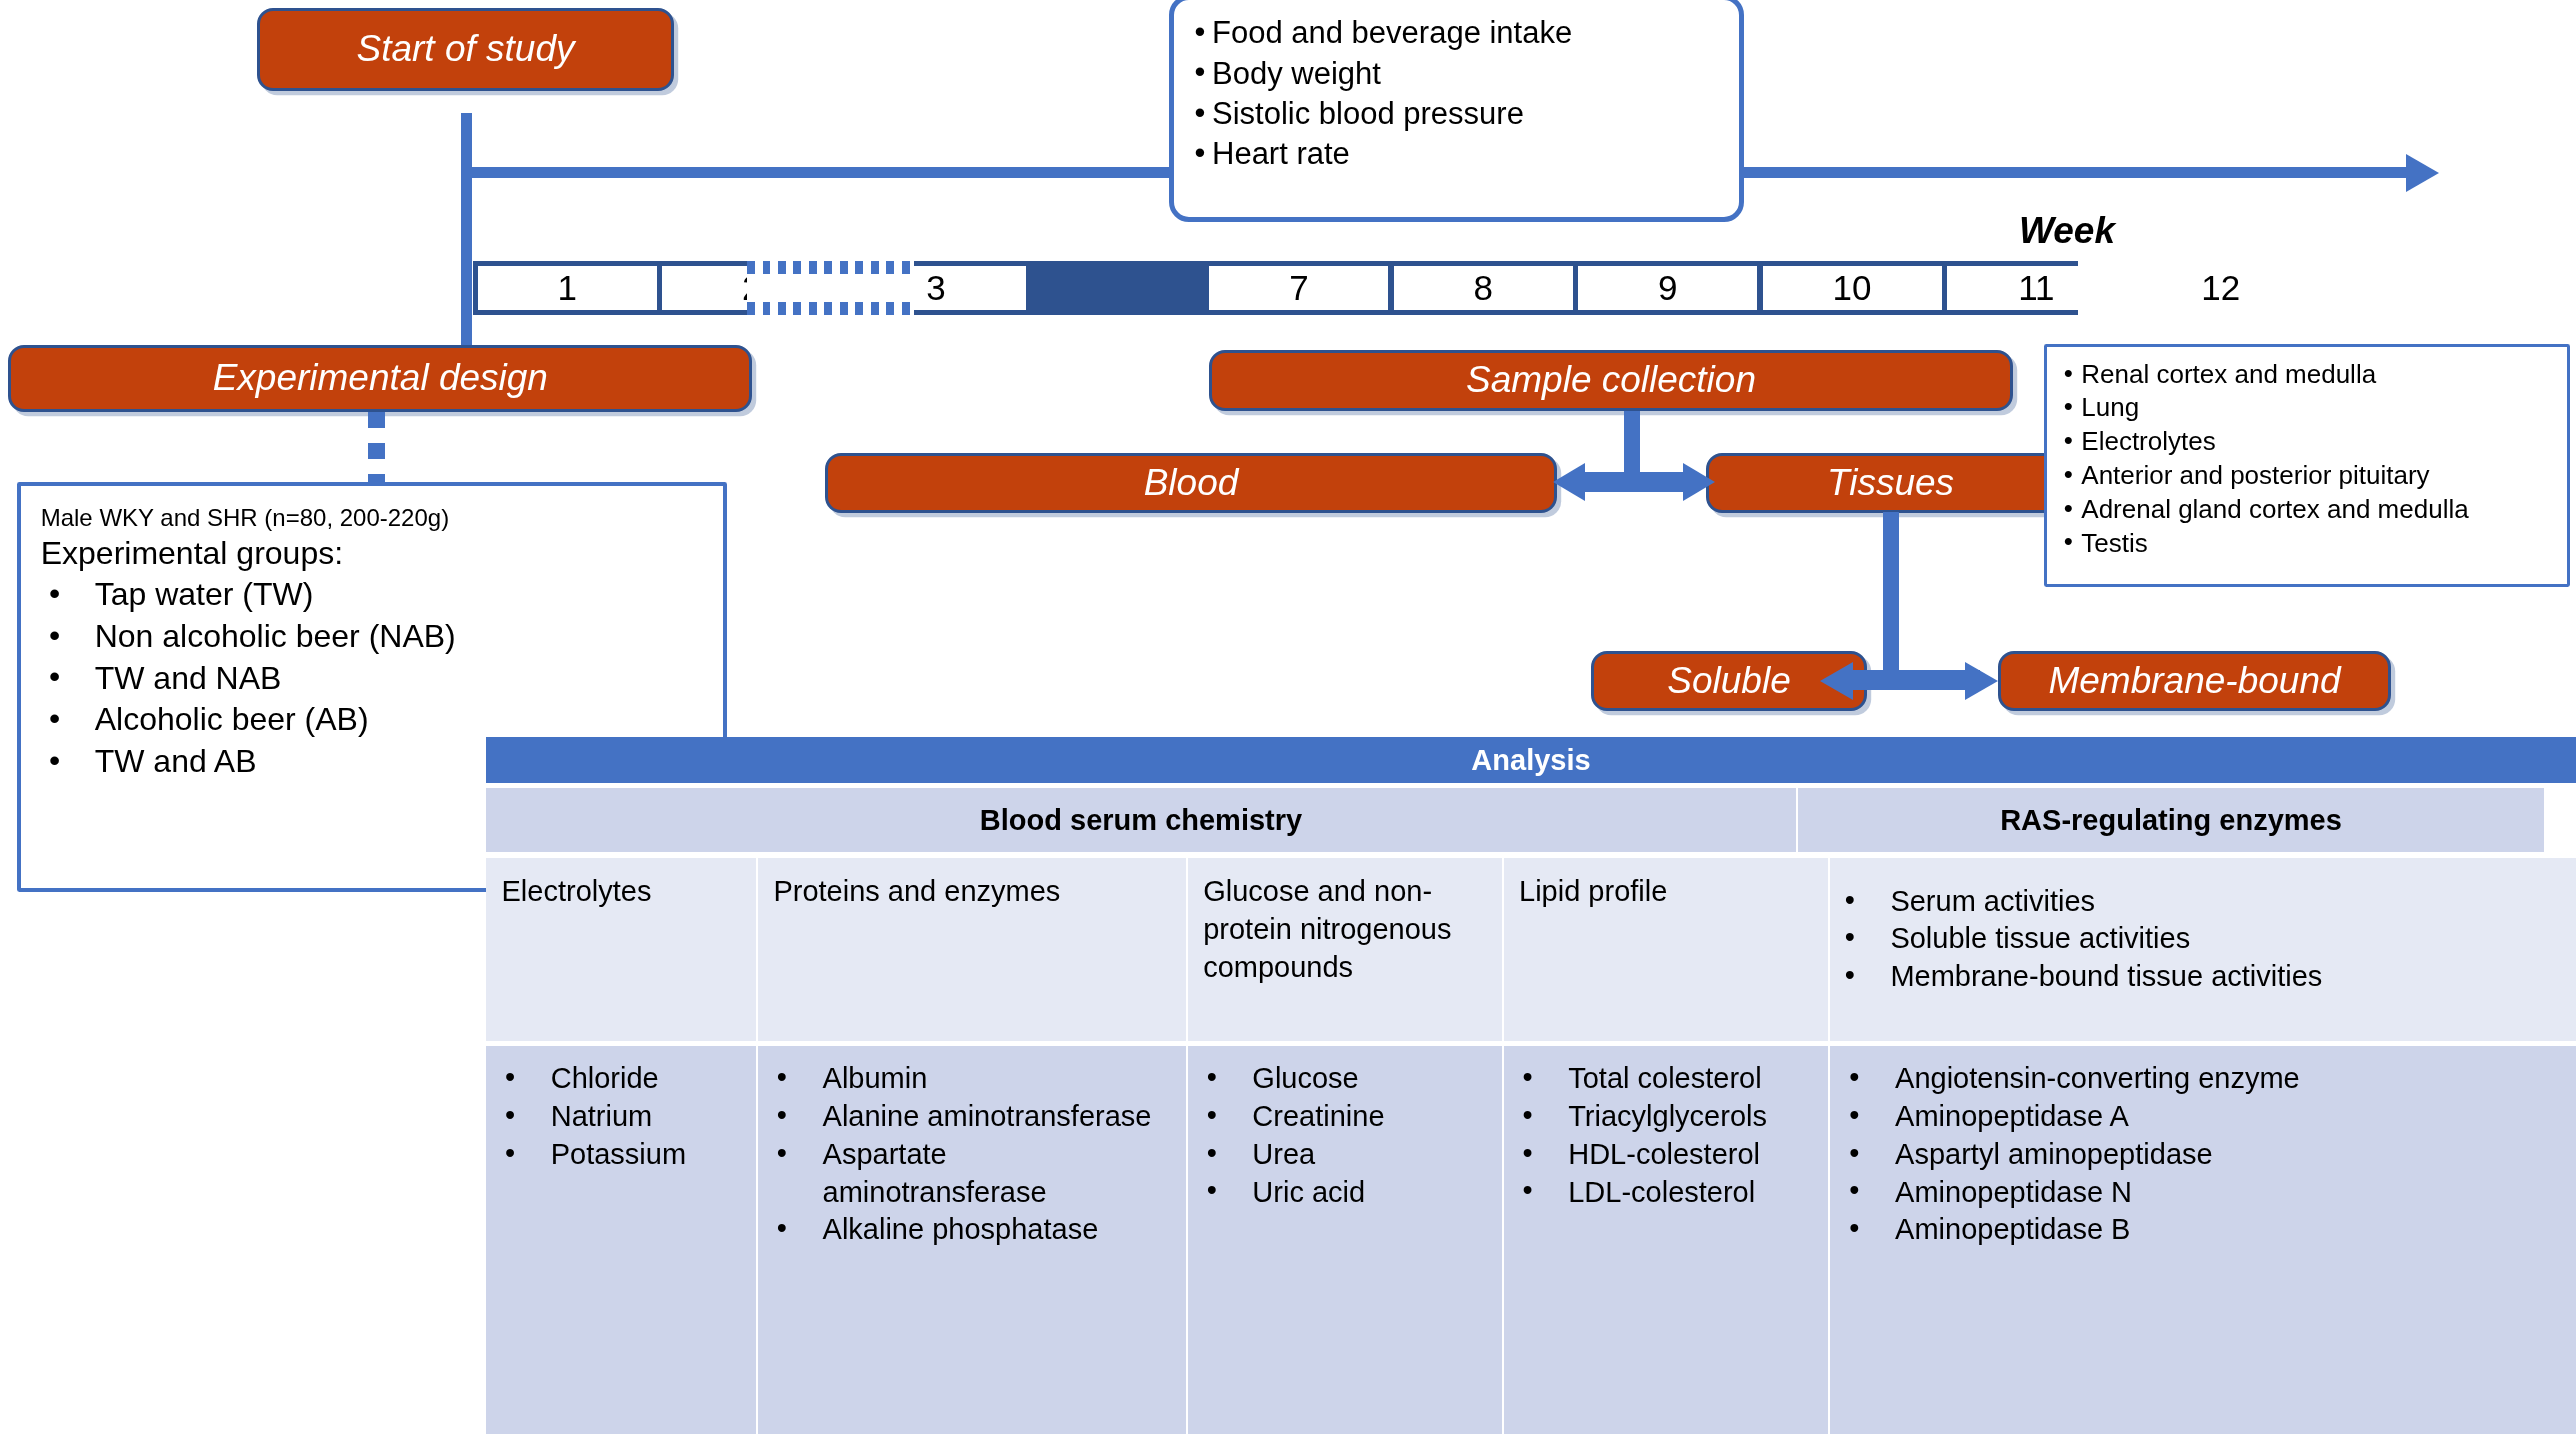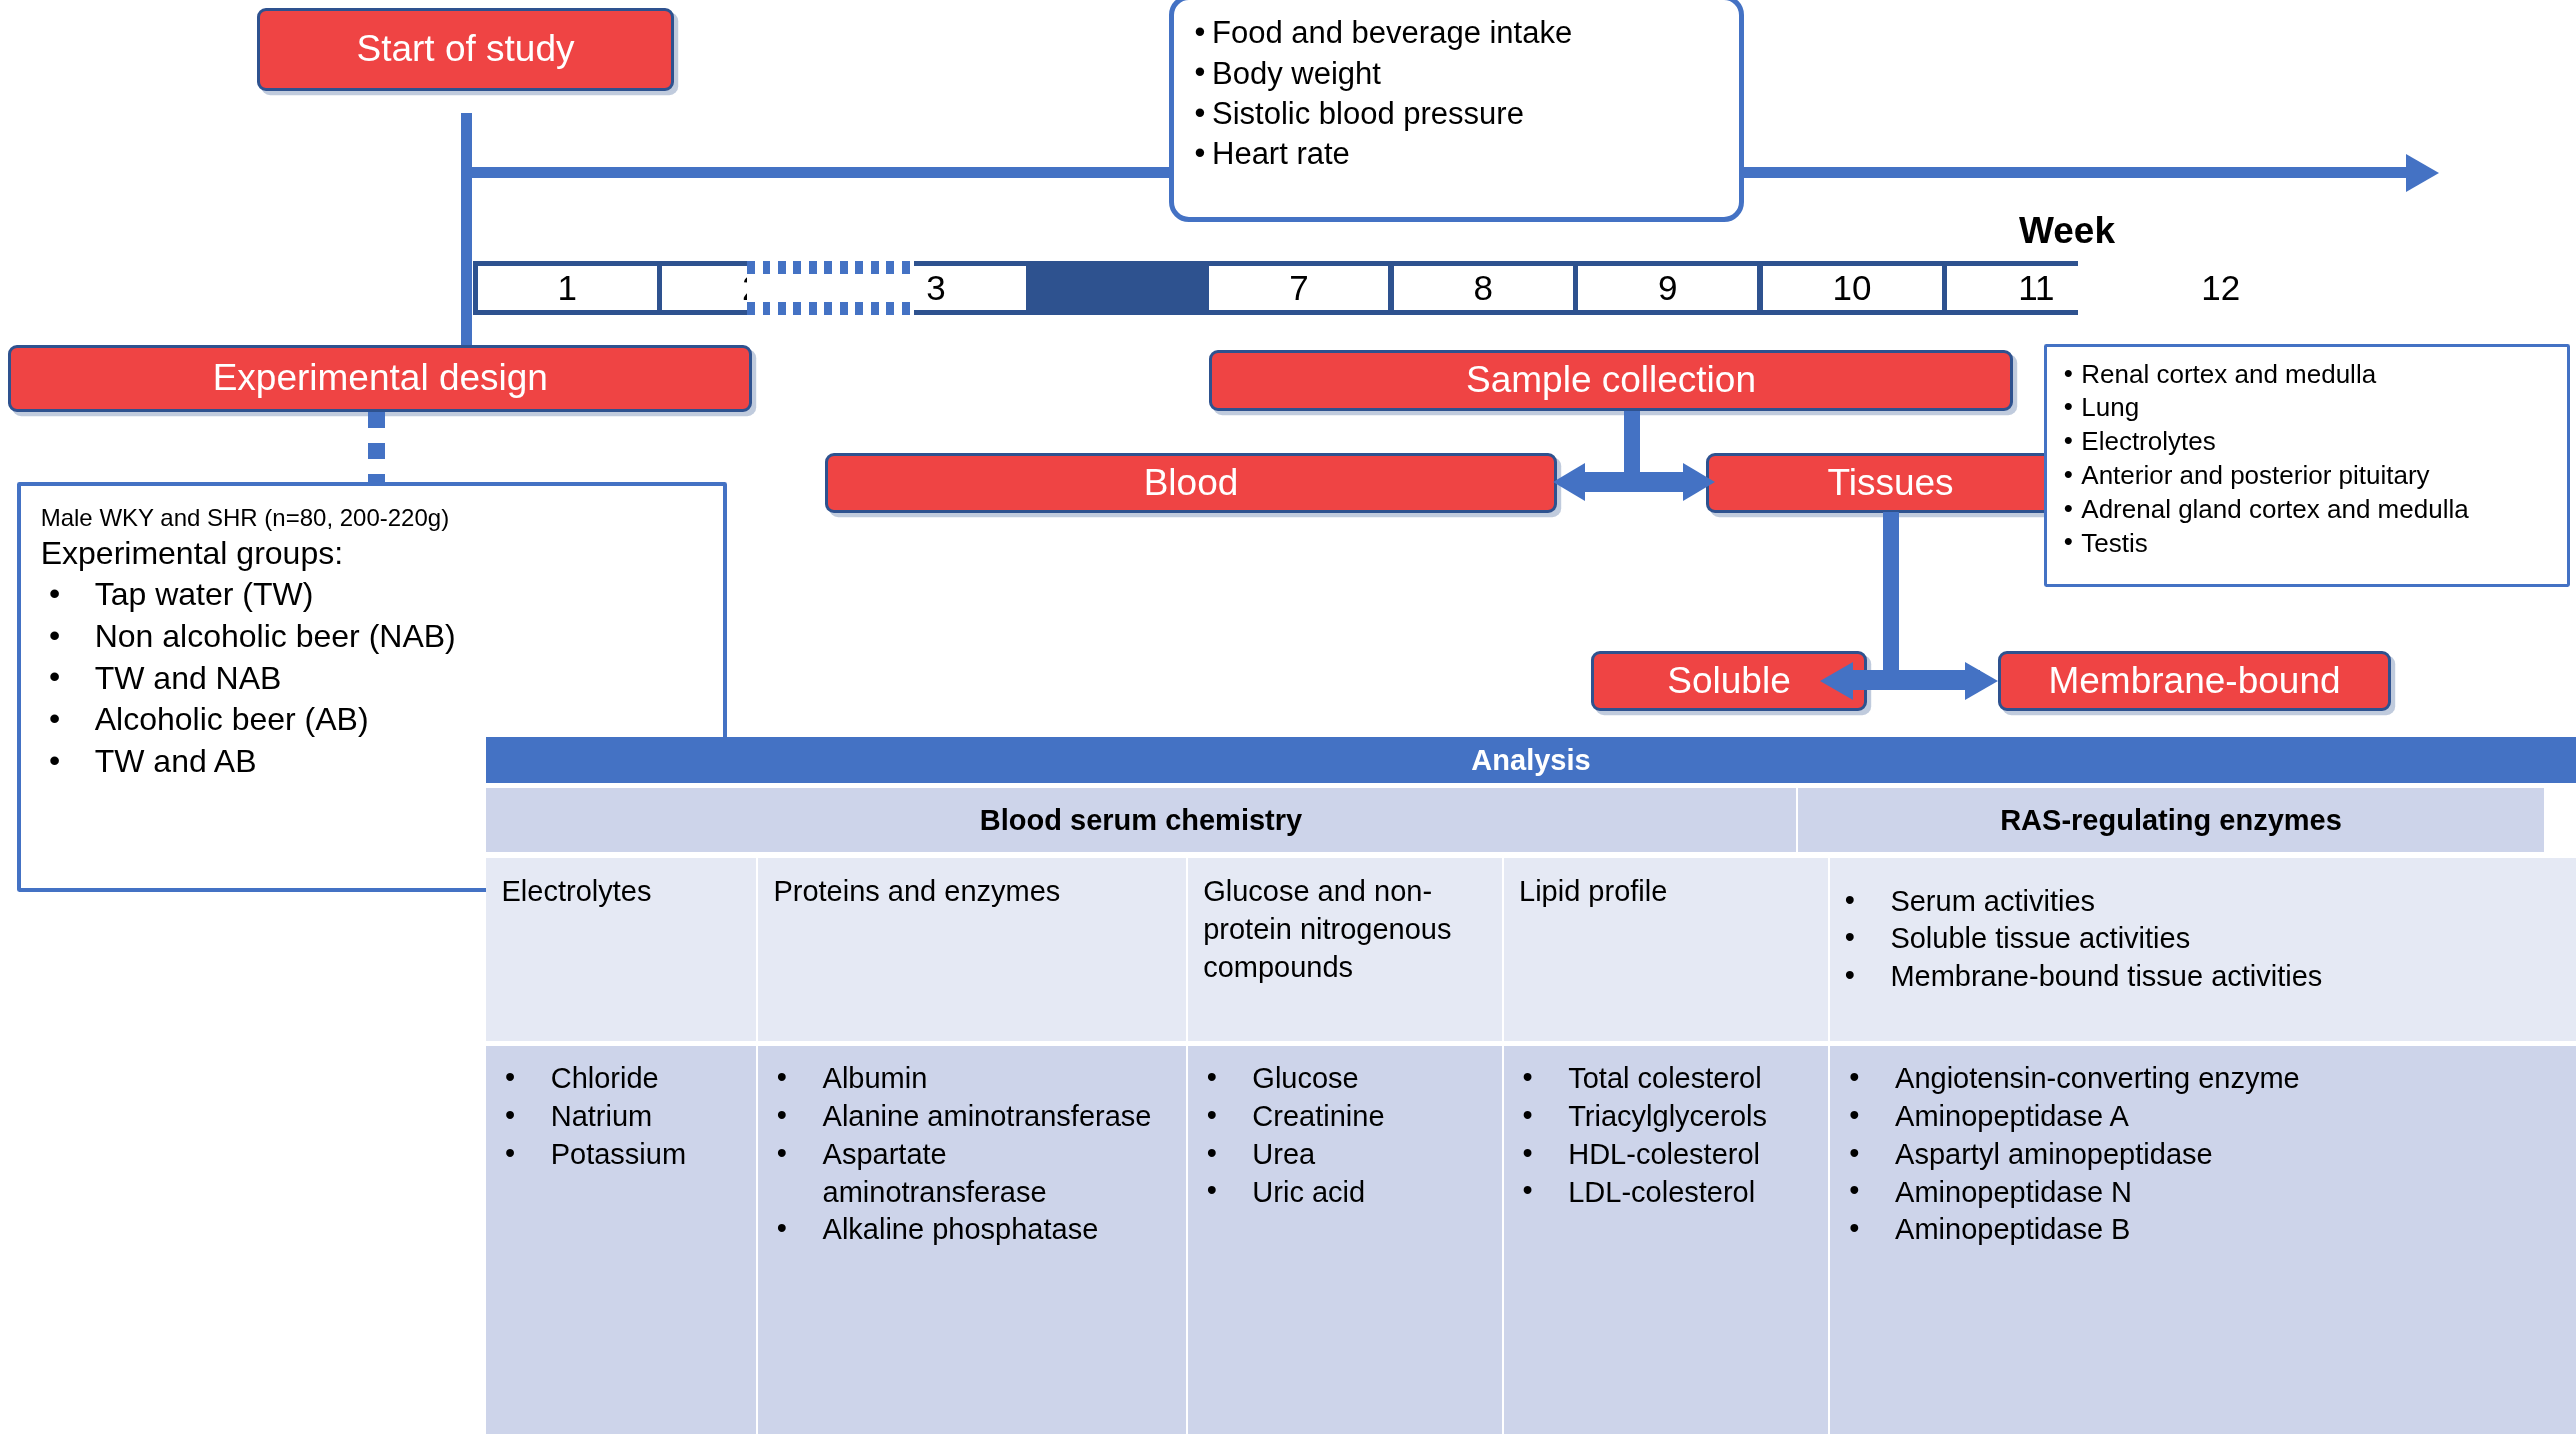--- a/index.html
+++ b/index.html
@@ -11,32 +11,33 @@
     position:relative;
     width:2576px;
     height:1445px;
     overflow:hidden;
     background:#ffffff;
   }
 
   
   .blue-box{
     position:absolute;
-    background:#ef4444;
+    background:#c2410c;
     border:3px solid #2E528F;
-    border-radius:9px;
+    border-radius:16px;
     color:#ffffff;
     display:flex;
     align-items:center;
     justify-content:center;
     box-sizing:border-box;
     box-shadow:4.2px 4.2px 0 rgba(45,82,143,.30);
     font-size:37px;
     line-height:1.05;
     white-space:nowrap;
+    font-style:italic;
   }
   .white-box{
     position:absolute;
     background:#ffffff;
     border:5.4px solid #4472C4;
     border-radius:20px;
     box-sizing:border-box;
     color:#000000;
   }
   .white-box.sharp{border-radius:2.4px;border-width:4.2px;}
@@ -169,21 +170,21 @@
 
   <div class="white-box" style="left:1169px;top:-4.8px;width:575px;height:227px;padding:13px 18px 0 18px;">
     <ul class="bullets" style="font-size:31px;">
       <li>Food and beverage intake</li>
       <li>Body weight</li>
       <li>Sistolic blood pressure</li>
       <li>Heart rate</li>
     </ul>
   </div>
 
-  <div style="position:absolute;left:2019px;top:210px;font-size:37px;font-weight:bold;">
+  <div style="position:absolute;left:2019px;top:210px;font-size:37px;font-weight:bold;font-style:italic;">
     <span>Week</span>
   </div>
 
   <div id="week-strip">
     <div class="week-cell" style="width:179px;">1</div>
     <div class="week-cell" style="width:179px;">2</div>
     <div class="week-cell" style="width:179px;">3</div>
     <div class="week-gap" style="width:173px;"></div>
     <div class="week-cell" style="width:179px;">7</div>
     <div class="week-cell" style="width:179px;">8</div>

